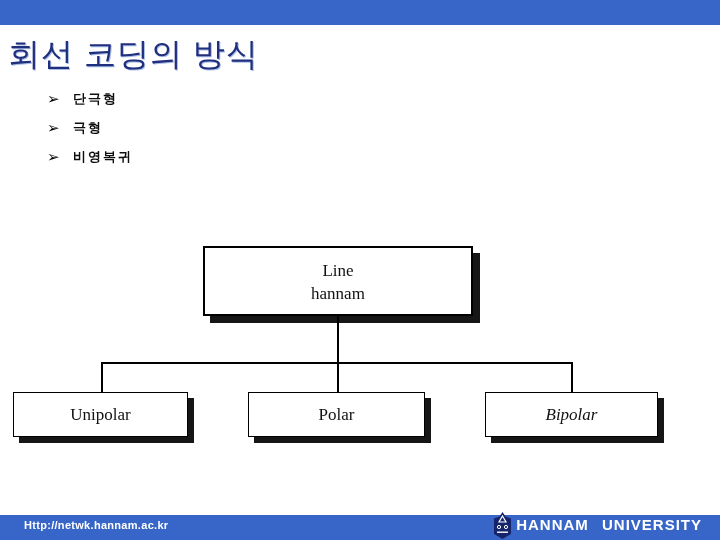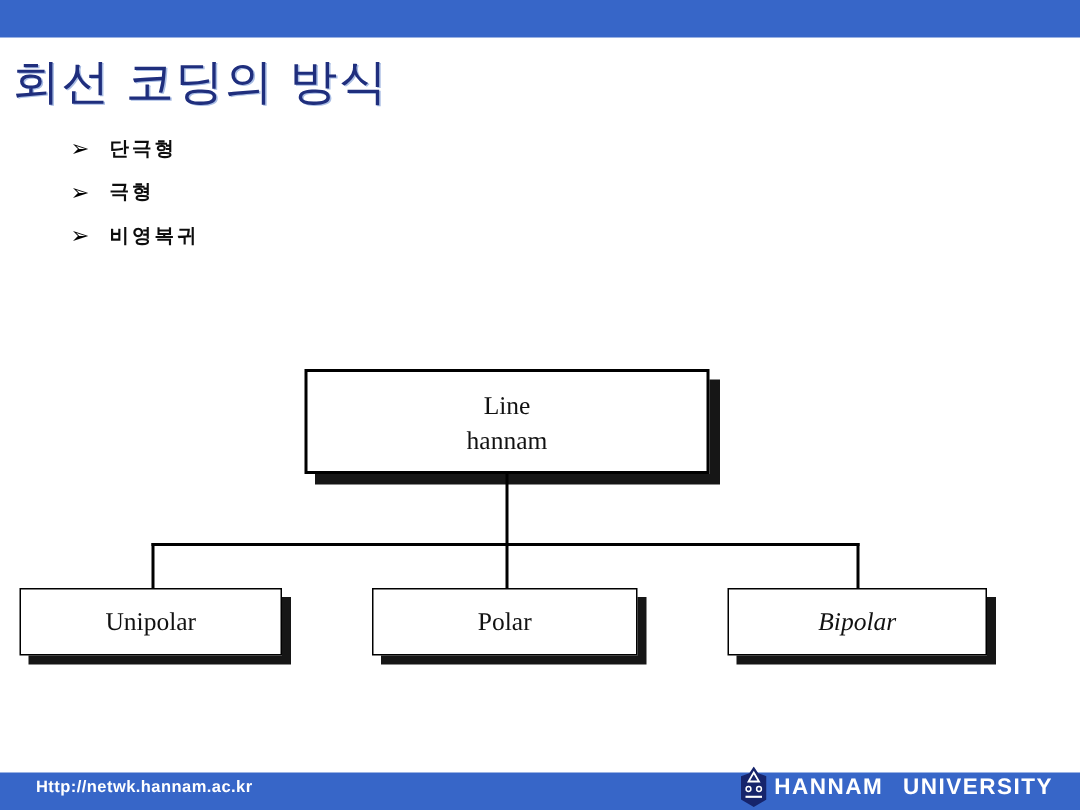--- a/index.html
+++ b/index.html
@@ -82,21 +82,21 @@
     background: #3766c8;
   }
   .footer .url {
     position: absolute; left: 12px; top: 4px;
     font-size: 11px; font-weight: bold; color: #ffffff;
     letter-spacing: 0.3px;
     margin-left: 12px;
   }
   .footer .brand {
     position: absolute; right: 18px; top: -6px;
-    display: flex;  padding-left: 44px;
+    display: flex; align-items: center; padding-left: 44px;
   }
   .footer .logo { display: block; margin-top: 2px; }
   .footer .uni {
     margin-left: 5px;
     font-size: 15px; font-weight: bold; color: #ffffff;
     letter-spacing: 1px; word-spacing: 8px;
     line-height: 31px;
   }
 </style>
 </head>

